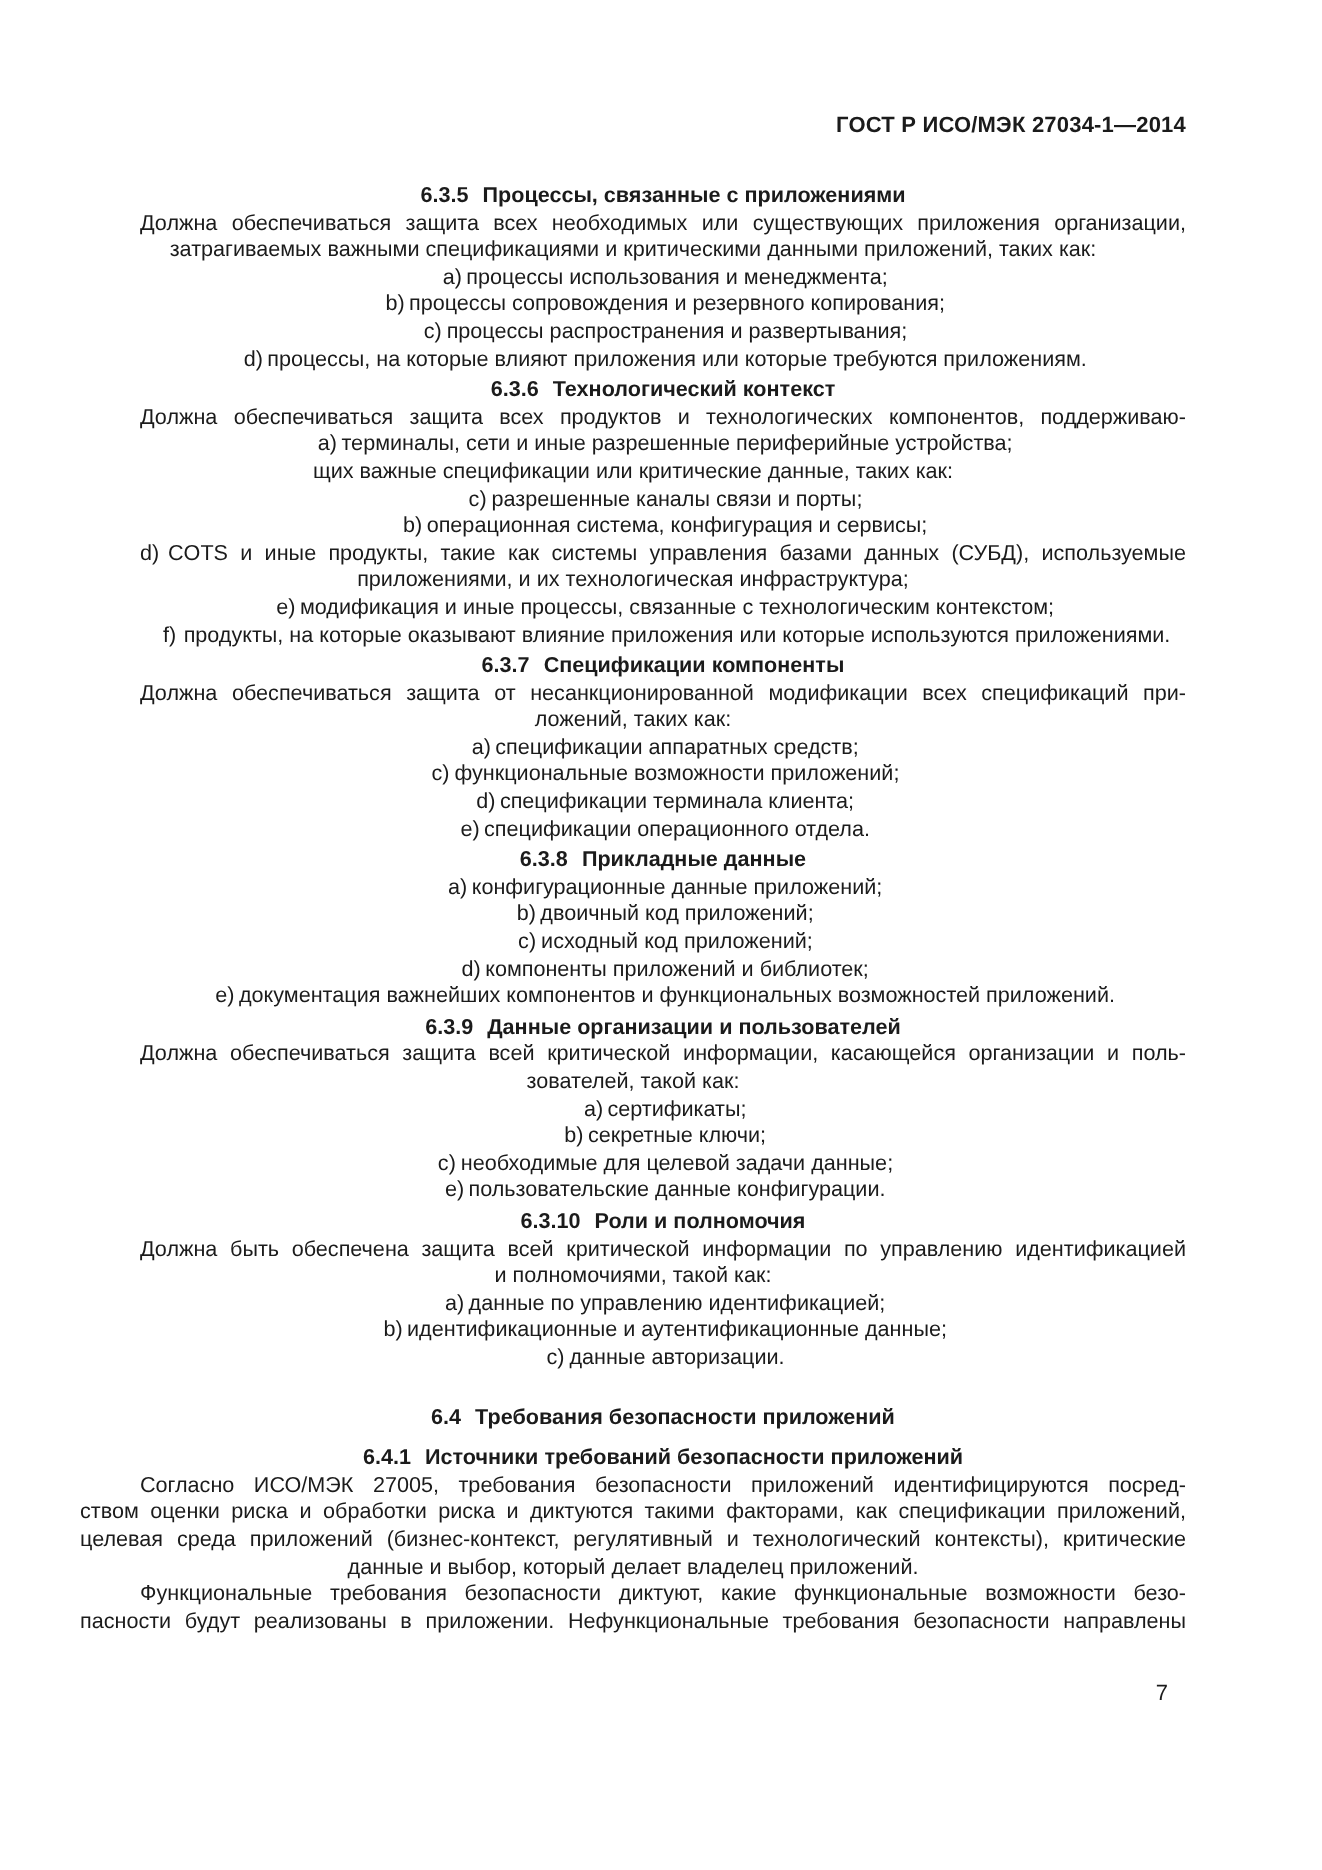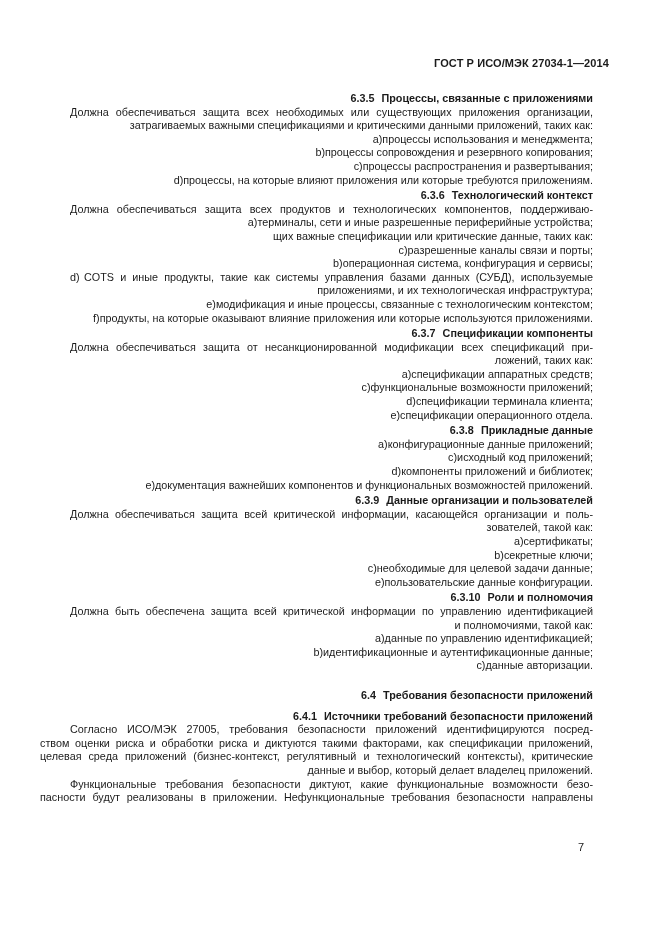--- a/index.html
+++ b/index.html
@@ -12,38 +12,38 @@
     width: 661px;
     height: 935px;
     background: #ffffff;
     font-family: "Liberation Sans", sans-serif;
     color: #1b1b1b;
     overflow: hidden;
   }
   .doc-header {
     position: absolute;
     top: 57px;
-    left: 56px;
+    left: 40px;
     width: 553px;
     text-align: right;
     font-size: 11px;
     font-weight: bold;
     letter-spacing: 0.1px;
   }
   .content {
     position: absolute;
     top: 90px;
     left: 40px;
     width: 553px;
     font-size: 10.8px;
     line-height: 13.6px;
   }
   .line {
     min-height: 13.6px;
-    text-align: right;
+    text-align: center;
   }
   .line.first {
     text-indent: 30px;
   }
   .line.just {
     text-align: justify;
     text-align-last: justify;
     text-justify: inter-word;
   }
   .line.heading {
@@ -96,20 +96,21 @@
       <div class="line first"><span class="marker">f)</span><span>продукты, на которые оказывают влияние приложения или которые используются приложениями.</span></div>
       <div class="line heading first"><span class="hnum">6.3.7</span><span>Спецификации компоненты</span></div>
       <div class="line first just">Должна обеспечиваться защита от несанкционированной модификации всех спецификаций при-</div>
       <div class="line">ложений, таких как:</div>
       <div class="line first"><span class="marker">a)</span><span>спецификации аппаратных средств;</span></div>
       <div class="line first"><span class="marker">c)</span><span>функциональные возможности приложений;</span></div>
       <div class="line first"><span class="marker">d)</span><span>спецификации терминала клиента;</span></div>
       <div class="line first"><span class="marker">e)</span><span>спецификации операционного отдела.</span></div>
       <div class="line heading first"><span class="hnum">6.3.8</span><span>Прикладные данные</span></div>
       <div class="line first"><span class="marker">a)</span><span>конфигурационные данные приложений;</span></div>
+      <div class="line first"><span class="marker">b)</span><span>двоичный код приложений;</span></div>
       <div class="line first"><span class="marker">c)</span><span>исходный код приложений;</span></div>
       <div class="line first"><span class="marker">d)</span><span>компоненты приложений и библиотек;</span></div>
       <div class="line first"><span class="marker">e)</span><span>документация важнейших компонентов и функциональных возможностей приложений.</span></div>
       <div class="line heading first"><span class="hnum">6.3.9</span><span>Данные организации и пользователей</span></div>
       <div class="line first just">Должна обеспечиваться защита всей критической информации, касающейся организации и поль-</div>
       <div class="line">зователей, такой как:</div>
       <div class="line first"><span class="marker">a)</span><span>сертификаты;</span></div>
       <div class="line first"><span class="marker">b)</span><span>секретные ключи;</span></div>
       <div class="line first"><span class="marker">c)</span><span>необходимые для целевой задачи данные;</span></div>
       <div class="line first"><span class="marker">e)</span><span>пользовательские данные конфигурации.</span></div>

